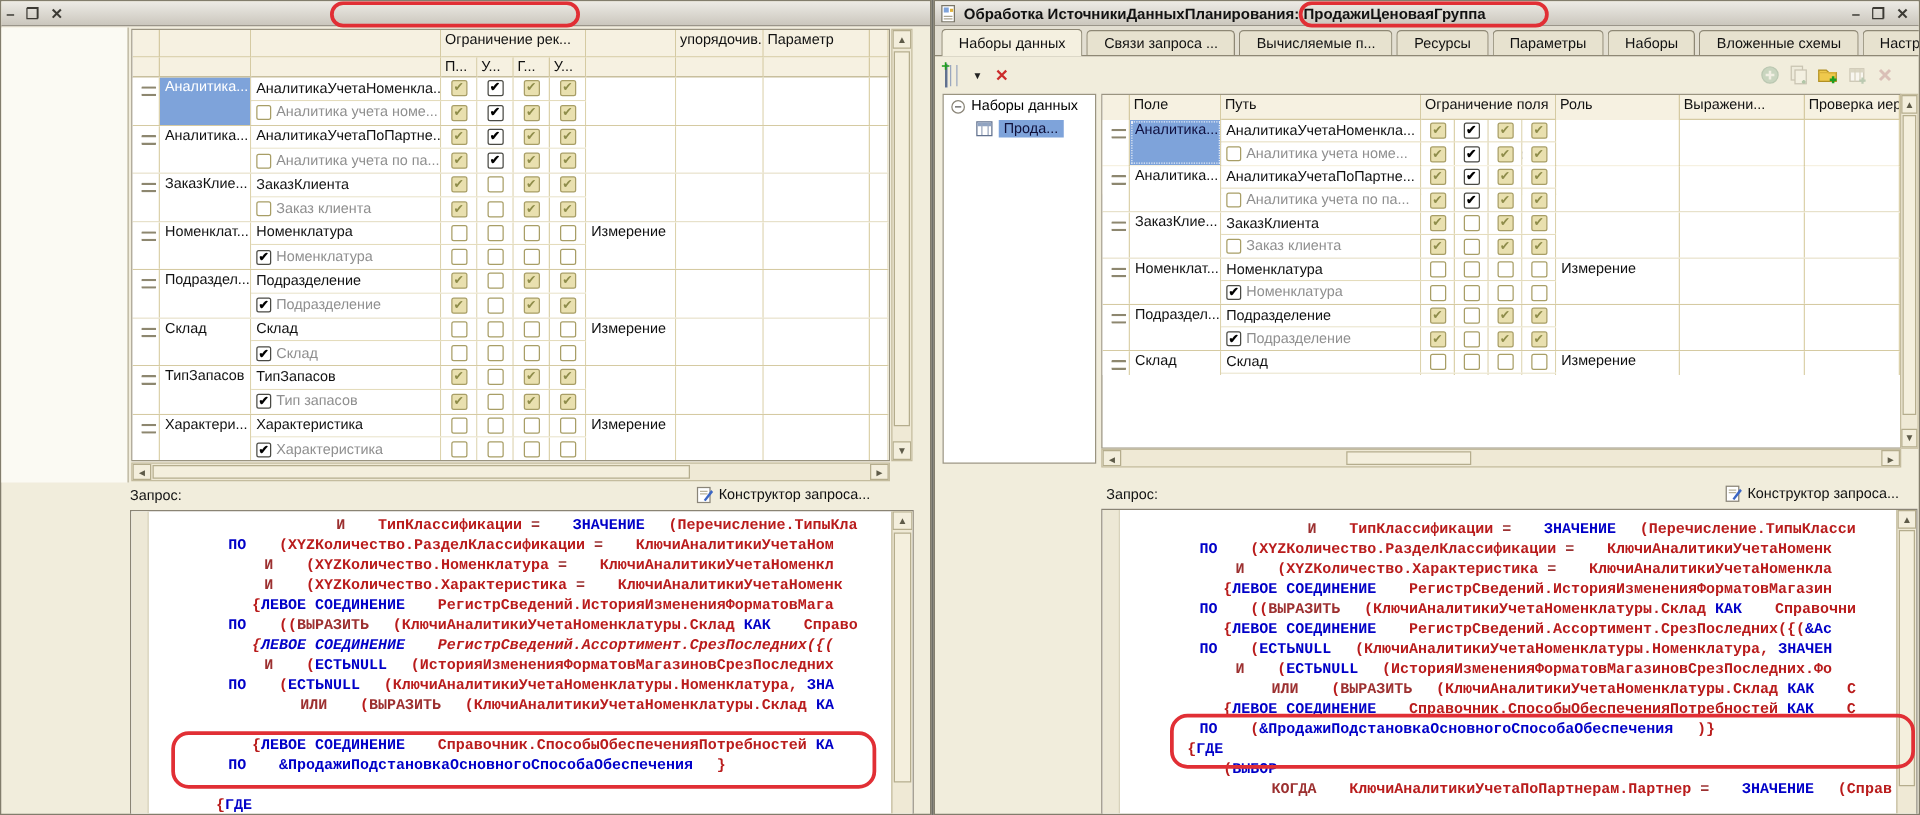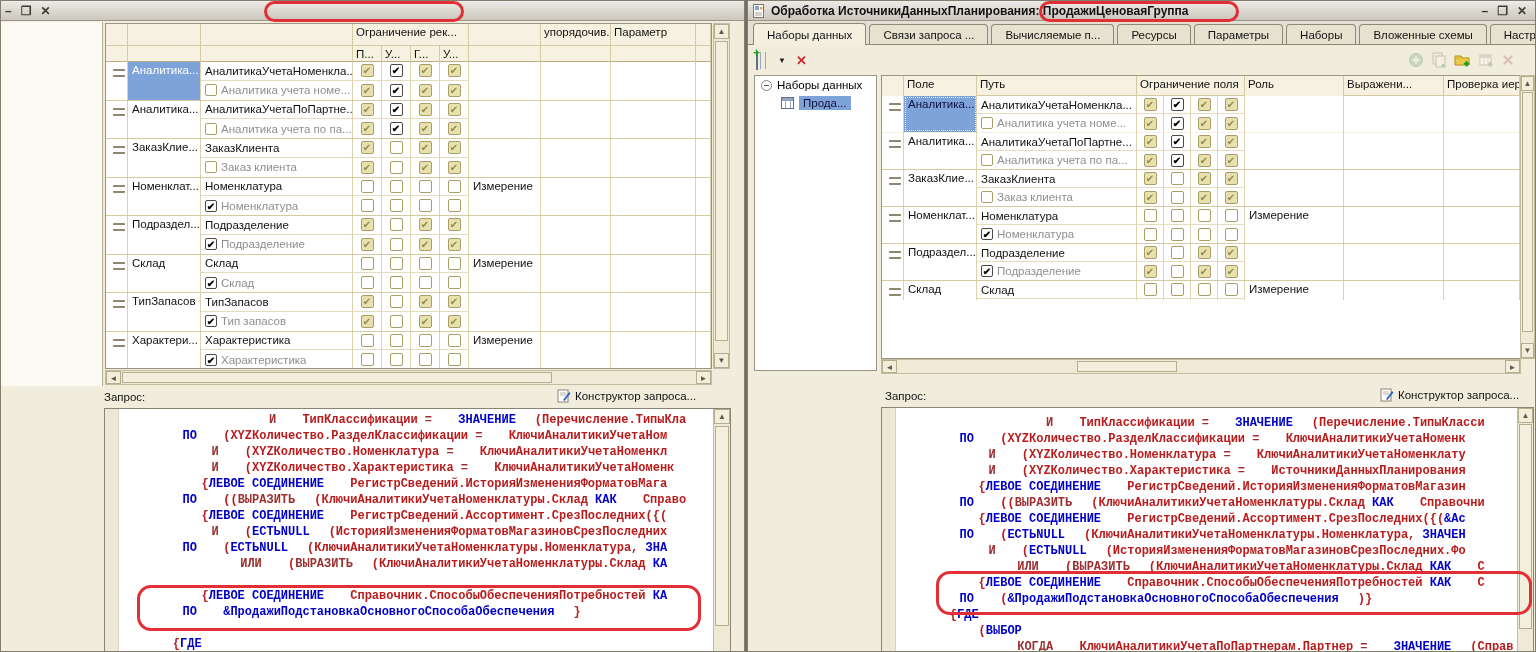--- a/index.html
+++ b/index.html
@@ -657,21 +657,21 @@
 
   <div class="qeditor" style="left:103px; top:407px; width:627px; height:244px;">
     <div class="qgutter"></div>
     <div class="qtext" id="left-qlines" style="left:20px; right:18px;">
         <div class="qline" style="padding-left: 20ch;"><span class="q-r">И</span><span class="q-t"> ТипКлассификации </span><span class="q-r">=</span><span class="q-t"> </span><span class="q-k">ЗНАЧЕНИЕ</span><span class="q-t">(Перечисление.ТипыКла</span></div>
         <div class="qline" style="padding-left: 8ch;"><span class="q-k">ПО</span><span class="q-t"> (XYZКоличество.РазделКлассификации </span><span class="q-r">=</span><span class="q-t"> КлючиАналитикиУчетаНом</span></div>
         <div class="qline" style="padding-left: 12ch;"><span class="q-r">И</span><span class="q-t"> (XYZКоличество.Номенклатура </span><span class="q-r">=</span><span class="q-t"> КлючиАналитикиУчетаНоменкл</span></div>
         <div class="qline" style="padding-left: 12ch;"><span class="q-r">И</span><span class="q-t"> (XYZКоличество.Характеристика </span><span class="q-r">=</span><span class="q-t"> КлючиАналитикиУчетаНоменк</span></div>
         <div class="qline" style="padding-left: 8ch;"><span class="q-t">{</span><span class="q-k">ЛЕВОЕ СОЕДИНЕНИЕ</span><span class="q-t"> РегистрСведений.ИсторияИзмененияФорматовМага</span></div>
         <div class="qline" style="padding-left: 8ch;"><span class="q-k">ПО</span><span class="q-t"> ((</span><span class="q-r">ВЫРАЗИТЬ</span><span class="q-t">(КлючиАналитикиУчетаНоменклатуры.Склад </span><span class="q-k">КАК</span><span class="q-t"> Справо</span></div>
-        <div class="qline" style="padding-left: 8ch;"><span class="q-t">{</span><span class="q-k">ЛЕВОЕ СОЕДИНЕНИЕ</span><span class="q-t"> РегистрСведений.Ассортимент.СрезПоследних({(</span></div>
+        <div class="qline" style="padding-left: 8ch; font-style: italic;"><span class="q-t">{</span><span class="q-k">ЛЕВОЕ СОЕДИНЕНИЕ</span><span class="q-t"> РегистрСведений.Ассортимент.СрезПоследних({(</span></div>
         <div class="qline" style="padding-left: 12ch;"><span class="q-r">И</span><span class="q-t"> (</span><span class="q-k">ЕСТЬNULL</span><span class="q-t">(ИсторияИзмененияФорматовМагазиновСрезПоследних</span></div>
         <div class="qline" style="padding-left: 8ch;"><span class="q-k">ПО</span><span class="q-t"> (</span><span class="q-k">ЕСТЬNULL</span><span class="q-t">(КлючиАналитикиУчетаНоменклатуры.Номенклатура, </span><span class="q-k">ЗНА</span></div>
         <div class="qline" style="padding-left: 16ch;"><span class="q-r">ИЛИ</span><span class="q-t"> (</span><span class="q-r">ВЫРАЗИТЬ</span><span class="q-t">(КлючиАналитикиУчетаНоменклатуры.Склад </span><span class="q-k">КА</span></div>
         <div class="qline" style="padding-left: 0ch;">&nbsp;</div>
         <div class="qline" style="padding-left: 8ch;"><span class="q-t">{</span><span class="q-k">ЛЕВОЕ СОЕДИНЕНИЕ</span><span class="q-t"> Справочник.СпособыОбеспеченияПотребностей </span><span class="q-k">КА</span></div>
         <div class="qline" style="padding-left: 8ch;"><span class="q-k">ПО</span><span class="q-t"> </span><span class="q-k">&amp;ПродажиПодстановкаОсновногоСпособаОбеспечения</span><span class="q-t">}</span></div>
         <div class="qline" style="padding-left: 0ch;">&nbsp;</div>
         <div class="qline" style="padding-left: 4ch;"><span class="q-t">{</span><span class="q-k">ГДЕ</span></div>
       </div>
     <div class="sb v" style="right:0; top:0; width:17px; height:242px; border:none; border-left:1px solid #C4BC9E;">
@@ -1164,22 +1164,21 @@
       <path d="M6 11 L12 3 L13.5 4.5 L7.5 12 Z" fill="#3B66C4"></path>
     </svg>
     <span>Конструктор запроса...</span>
   </span>
 
   <div class="qeditor" style="left:133px; top:406px; width:653px; height:245px;">
     <div class="qgutter"></div>
     <div class="qtext" id="right-qlines" style="left:20px; right:17px; top:7px;">
         <div class="qline" style="padding-left: 20ch;"><span class="q-r">И</span><span class="q-t"> ТипКлассификации </span><span class="q-r">=</span><span class="q-t"> </span><span class="q-k">ЗНАЧЕНИЕ</span><span class="q-t">(Перечисление.ТипыКласси</span></div>
         <div class="qline" style="padding-left: 8ch;"><span class="q-k">ПО</span><span class="q-t"> (XYZКоличество.РазделКлассификации </span><span class="q-r">=</span><span class="q-t"> КлючиАналитикиУчетаНоменк</span></div>
-        <div class="qline" style="padding-left: 12ch;"><span class="q-r">И</span><span class="q-t"> (XYZКоличество.Номенклатура </span><span class="q-r">=</span><span class="q-t"> КлючиАналитикиУчетаНоменклату</span></div>
-        <div class="qline" style="padding-left: 12ch;"><span class="q-r">И</span><span class="q-t"> (XYZКоличество.Характеристика </span><span class="q-r">=</span><span class="q-t"> ИсточникиДанныхПланирования</span></div>
+        <div class="qline" style="padding-left: 12ch;"><span class="q-r">И</span><span class="q-t"> (XYZКоличество.Характеристика </span><span class="q-r">=</span><span class="q-t"> КлючиАналитикиУчетаНоменкла</span></div>
         <div class="qline" style="padding-left: 8ch;"><span class="q-t">{</span><span class="q-k">ЛЕВОЕ СОЕДИНЕНИЕ</span><span class="q-t"> РегистрСведений.ИсторияИзмененияФорматовМагазин</span></div>
         <div class="qline" style="padding-left: 8ch;"><span class="q-k">ПО</span><span class="q-t"> ((</span><span class="q-r">ВЫРАЗИТЬ</span><span class="q-t">(КлючиАналитикиУчетаНоменклатуры.Склад </span><span class="q-k">КАК</span><span class="q-t"> Справочни</span></div>
         <div class="qline" style="padding-left: 8ch;"><span class="q-t">{</span><span class="q-k">ЛЕВОЕ СОЕДИНЕНИЕ</span><span class="q-t"> РегистрСведений.Ассортимент.СрезПоследних({(</span><span class="q-k">&amp;Ас</span></div>
         <div class="qline" style="padding-left: 8ch;"><span class="q-k">ПО</span><span class="q-t"> (</span><span class="q-k">ЕСТЬNULL</span><span class="q-t">(КлючиАналитикиУчетаНоменклатуры.Номенклатура, </span><span class="q-k">ЗНАЧЕН</span></div>
         <div class="qline" style="padding-left: 12ch;"><span class="q-r">И</span><span class="q-t"> (</span><span class="q-k">ЕСТЬNULL</span><span class="q-t">(ИсторияИзмененияФорматовМагазиновСрезПоследних.Фо</span></div>
         <div class="qline" style="padding-left: 16ch;"><span class="q-r">ИЛИ</span><span class="q-t"> (</span><span class="q-r">ВЫРАЗИТЬ</span><span class="q-t">(КлючиАналитикиУчетаНоменклатуры.Склад </span><span class="q-k">КАК</span><span class="q-t"> С</span></div>
         <div class="qline" style="padding-left: 8ch; font-family: Liberation Mono, monospace;"><span class="q-t">{</span><span class="q-k">ЛЕВОЕ СОЕДИНЕНИЕ</span><span class="q-t"> Справочник.СпособыОбеспеченияПотребностей </span><span class="q-k">КАК</span><span class="q-t"> С</span></div>
         <div class="qline" style="padding-left: 8ch;"><span class="q-k">ПО</span><span class="q-t"> (</span><span class="q-k">&amp;ПродажиПодстановкаОсновногоСпособаОбеспечения</span><span class="q-t">)}</span></div>
         <div class="qline" style="padding-left: 4ch;"><span class="q-t">{</span><span class="q-k">ГДЕ</span></div>
         <div class="qline" style="padding-left: 8ch;"><span class="q-t">(</span><span class="q-k">ВЫБОР</span></div>

